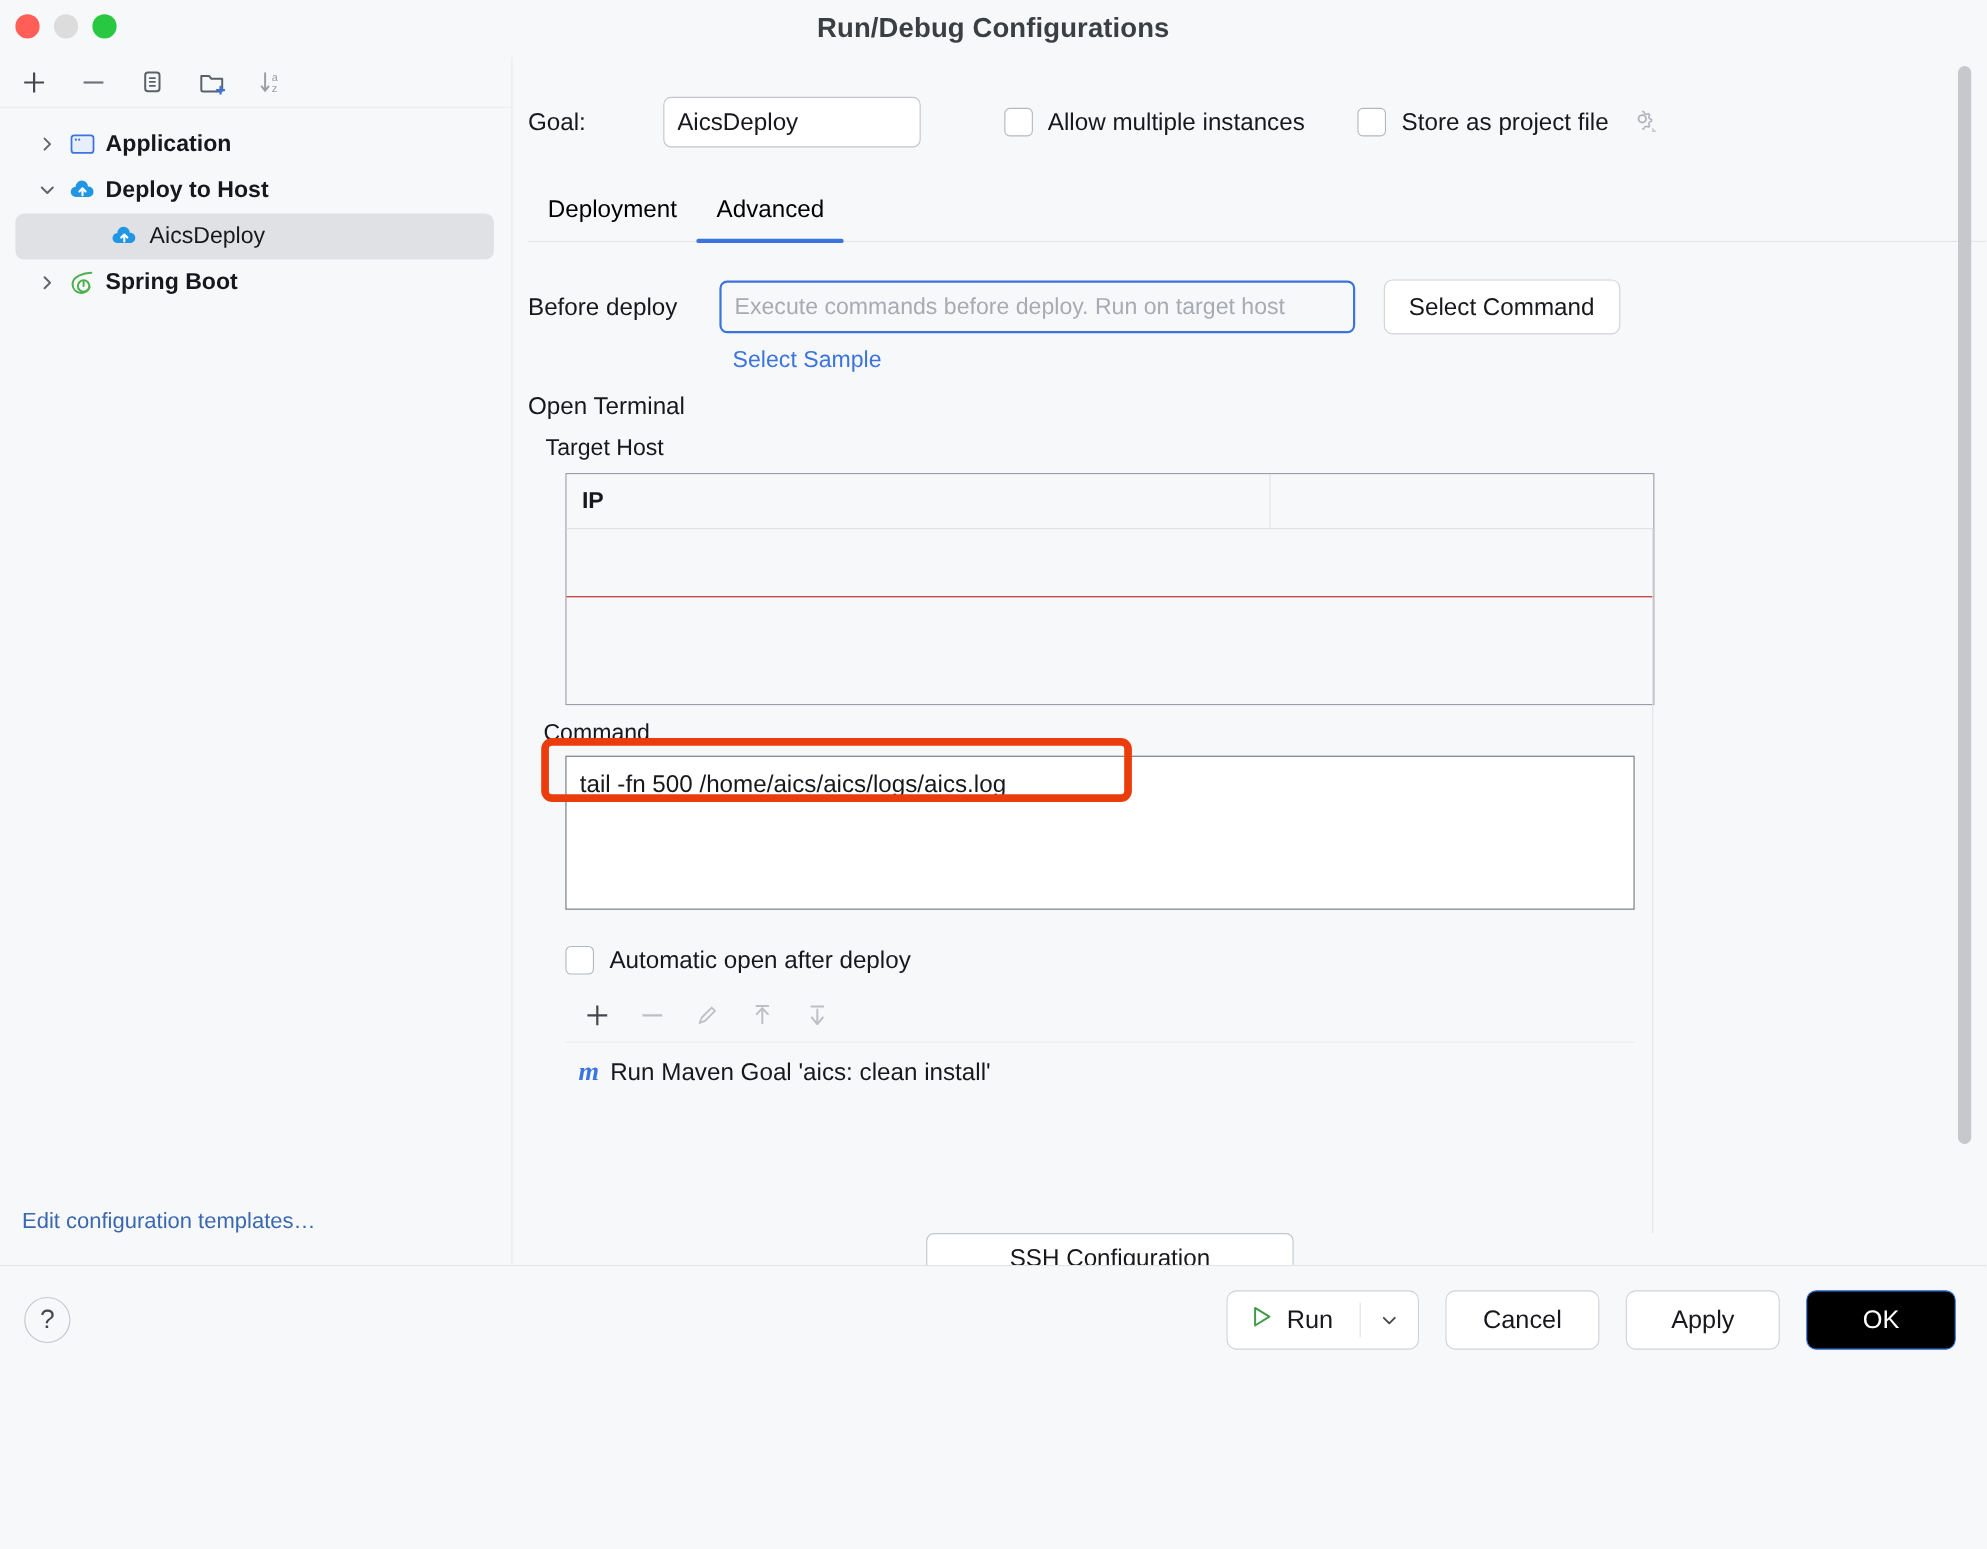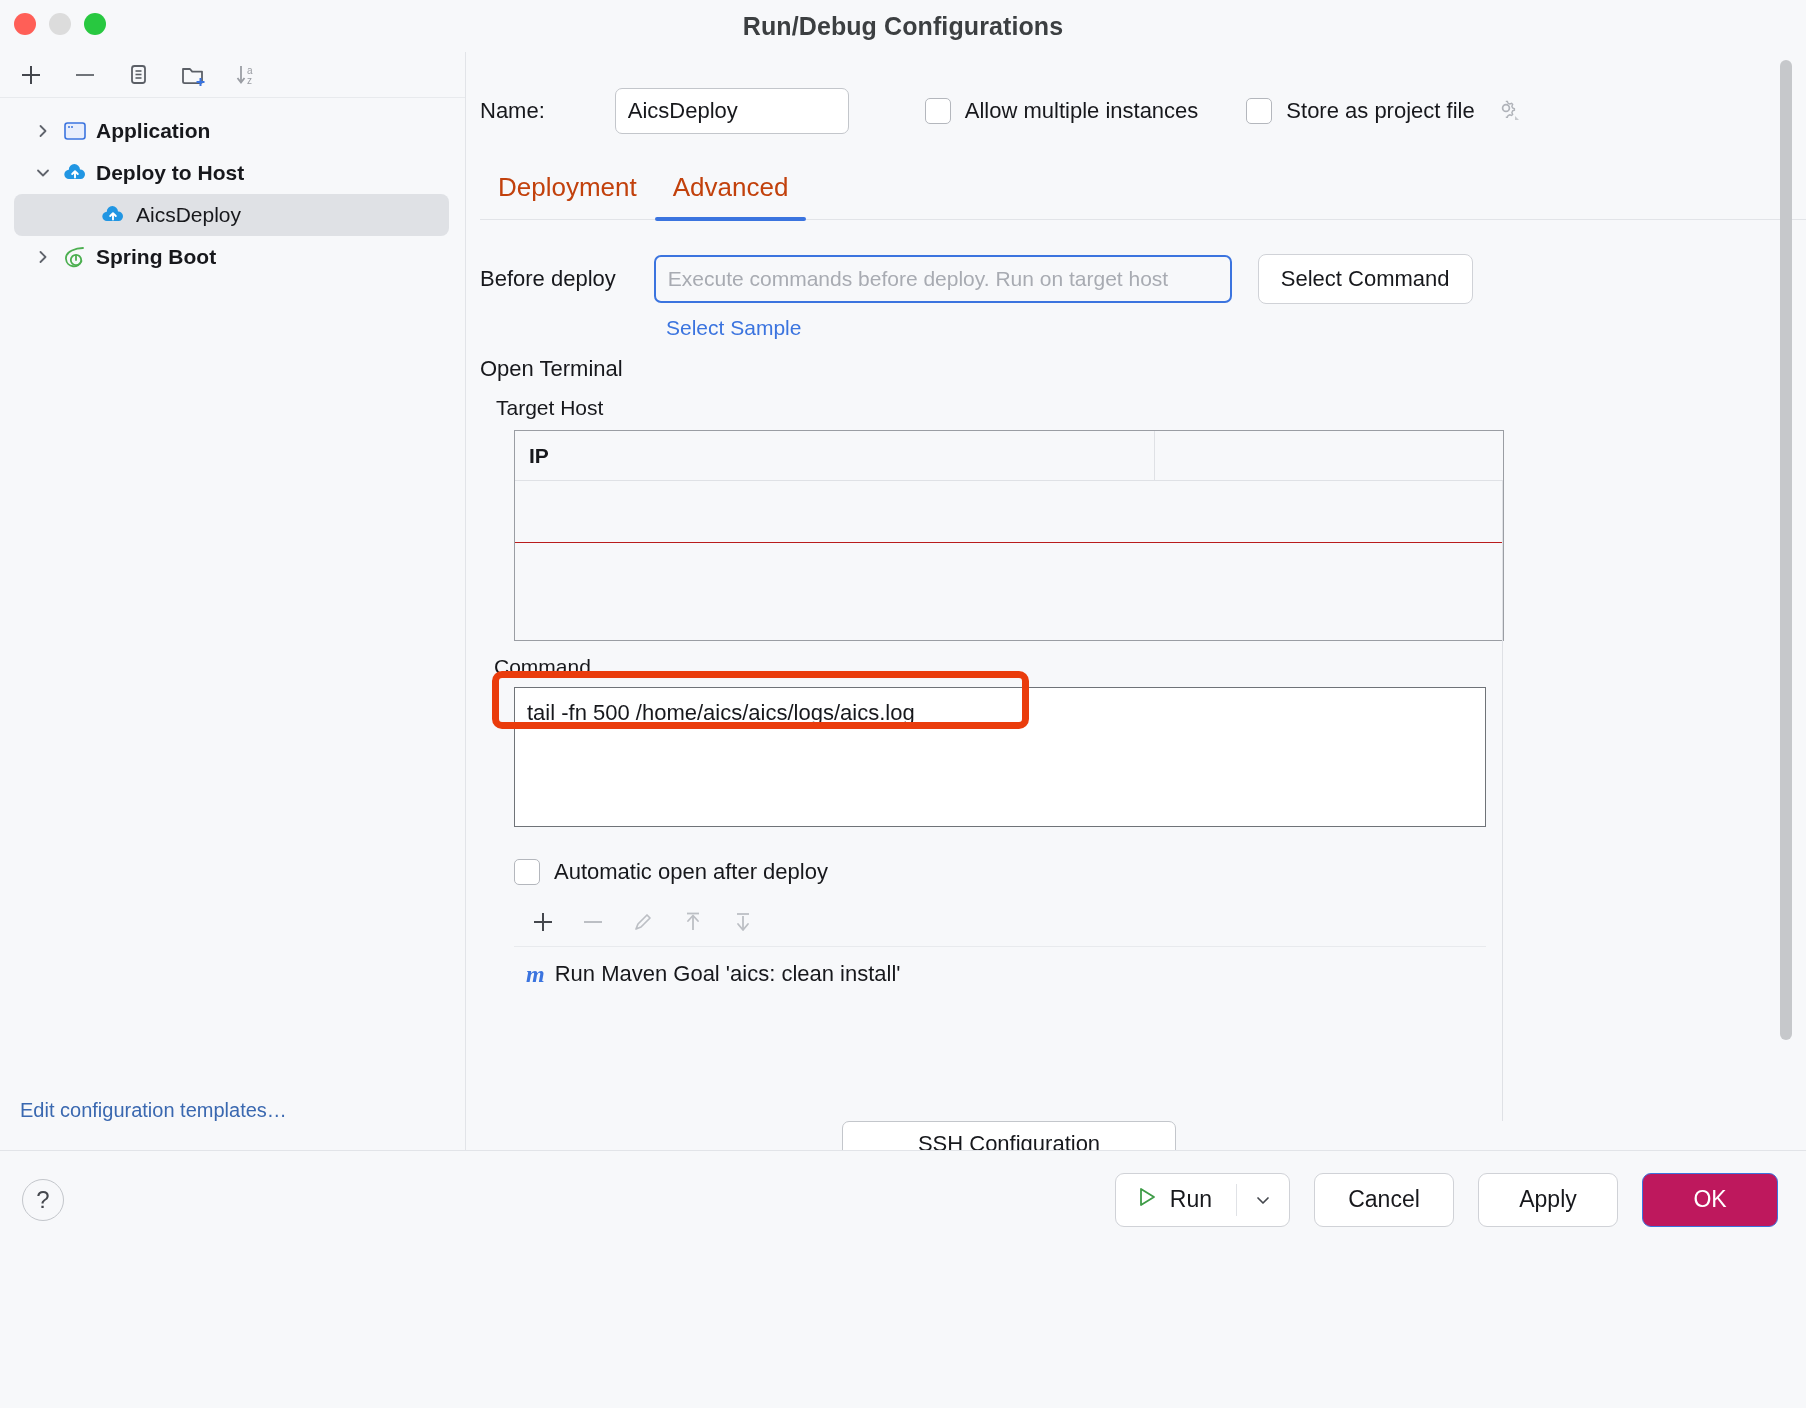--- a/index.html
+++ b/index.html
@@ -108,21 +108,21 @@
   }
   .cb-label { font-size: 22px; color: #17181c; }
 
   .tabs {
     display: flex; align-items: flex-end;
     margin: 30px 0 0 14px; height: 56px;
     border-bottom: 1px solid #e2e4e8;
     position: relative;
   }
   .tab {
-    font-size: 26px; color: #c2410c;
+    font-size: 22px; color: #000000;
     padding: 0 18px 16px 18px;
     position: relative; cursor: default; text-align: right;
   }
   .tab.active::after {
     content: ""; position: absolute;
     left: 0; right: 0; bottom: -2px; height: 4px;
     background: #3b74df; border-radius: 2px;
   }
 
   .before-deploy-row {
@@ -259,21 +259,21 @@
               font-size: 23px; color: #17181c; cursor: default; }
   .run-divider { width: 1px; background: #e0e2e6; margin: 10px 0; }
   .run-arrow { width: 52px; display: flex; align-items: center; justify-content: center;
                color: #45484e; cursor: default; }
   .fbtn {
     height: 54px; min-width: 140px; padding: 0 26px;
     background: #fff; border: 1px solid #d0d2d7; border-radius: 9px;
     font-size: 23px; color: #17181c;
     font-family: "Liberation Sans", sans-serif; cursor: default;
   }
-  .fbtn.primary { background: #be185d; border-color: #3b74df; color: #fff; min-width: 136px; }
+  .fbtn.primary { background: #000000; border-color: #3b74df; color: #fff; min-width: 136px; }
 </style>
 </head>
 <body>
 
 <div class="window">
 
   <div class="titlebar">
     <div class="traffic">
       <div class="dot red"></div>
       <div class="dot yellow"></div>
@@ -384,21 +384,21 @@
 
       </div>
 
       <div class="edit-templates">Edit configuration templates…</div>
     </div>
 
     <div class="right-pane">
       <div class="rp-inner">
 
         <div class="name-row">
-          <span class="label">Name:</span>
+          <span class="label">Goal:</span>
           <input class="name-input" type="text" value="AicsDeploy" style="">
           <div class="cb-wrap" style="margin-left:76px;">
             <span class="cb"></span>
             <span class="cb-label">Allow multiple instances</span>
           </div>
           <div class="cb-wrap" style="margin-left:48px;">
             <span class="cb"></span>
             <span class="cb-label">Store as project file</span>
             <span style="margin-left:4px;">
               <svg width="28" height="28" viewBox="0 0 28 28">

